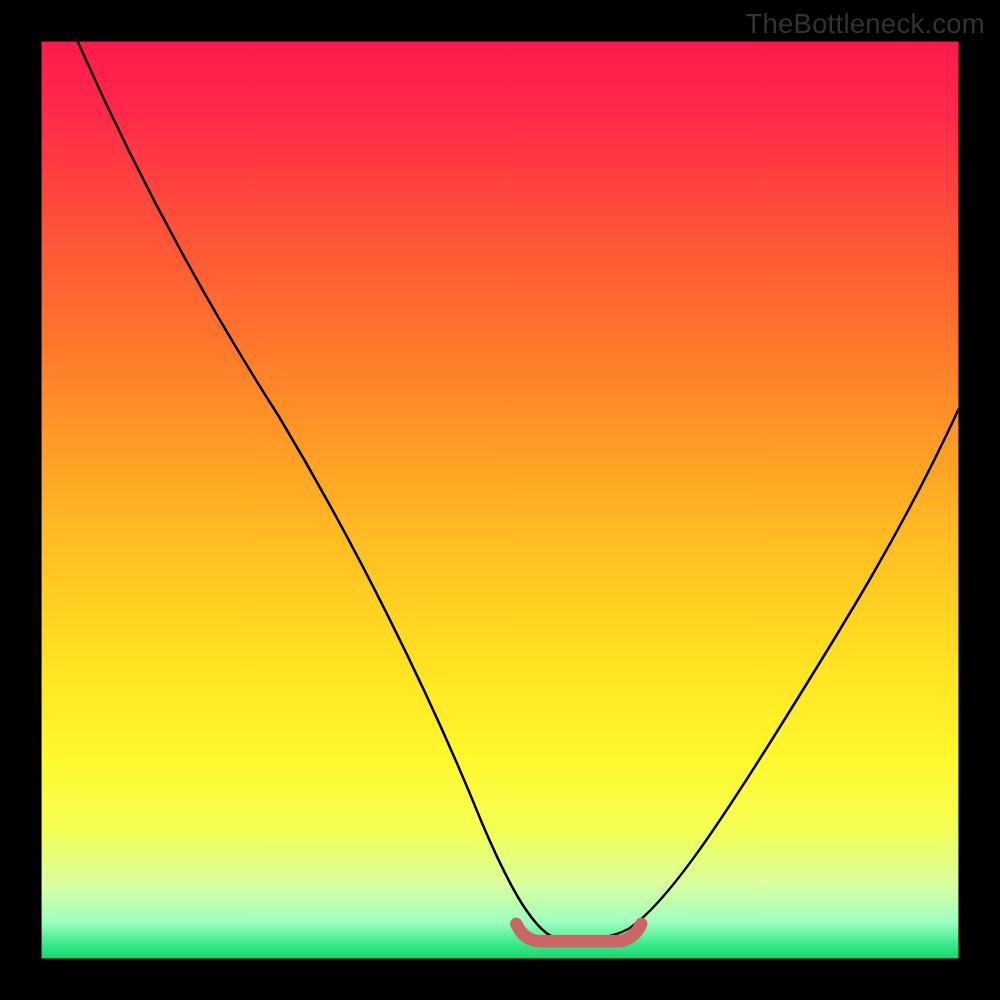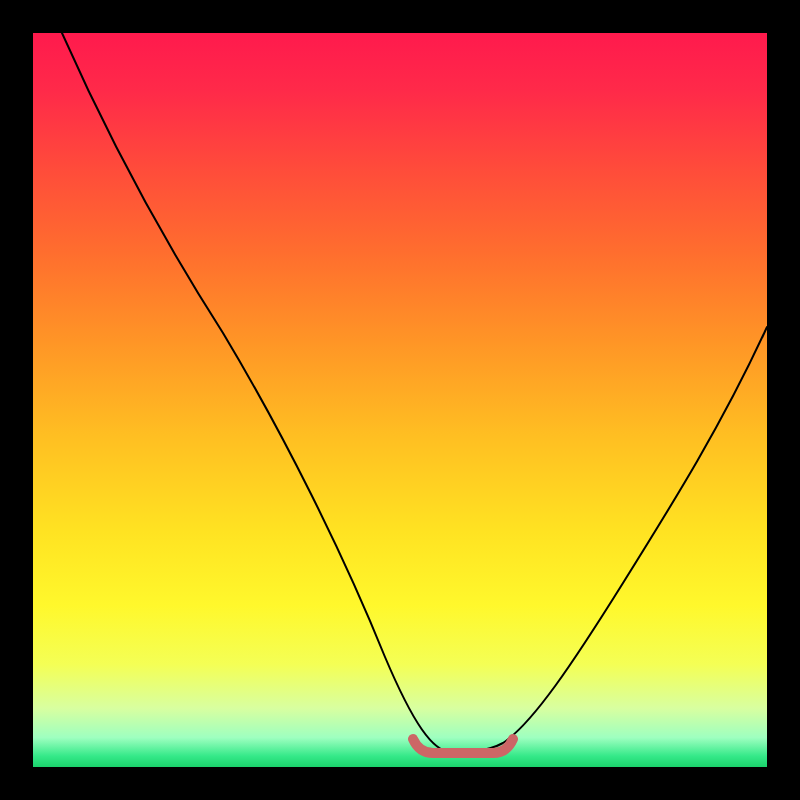--- a/index.html
+++ b/index.html
@@ -55,20 +55,21 @@
     stroke-width: 10;
     stroke-linecap: round;
     stroke-linejoin: round;
   }
 </style>
 </head>
 <body>
 
 <div class="frame">
 
+  <div class="watermark">TheBottleneck.com</div>
 
   <div class="plot">
 
     <svg viewBox="0 0 734 734" preserveAspectRatio="none">
       <defs>
         <linearGradient id="bg" x1="0" y1="0" x2="0" y2="1">
           <stop offset="0%" stop-color="#ff1a4d"></stop>
           <stop offset="8%" stop-color="#ff2a49"></stop>
           <stop offset="18%" stop-color="#ff4a3b"></stop>
           <stop offset="30%" stop-color="#ff6e2e"></stop>

